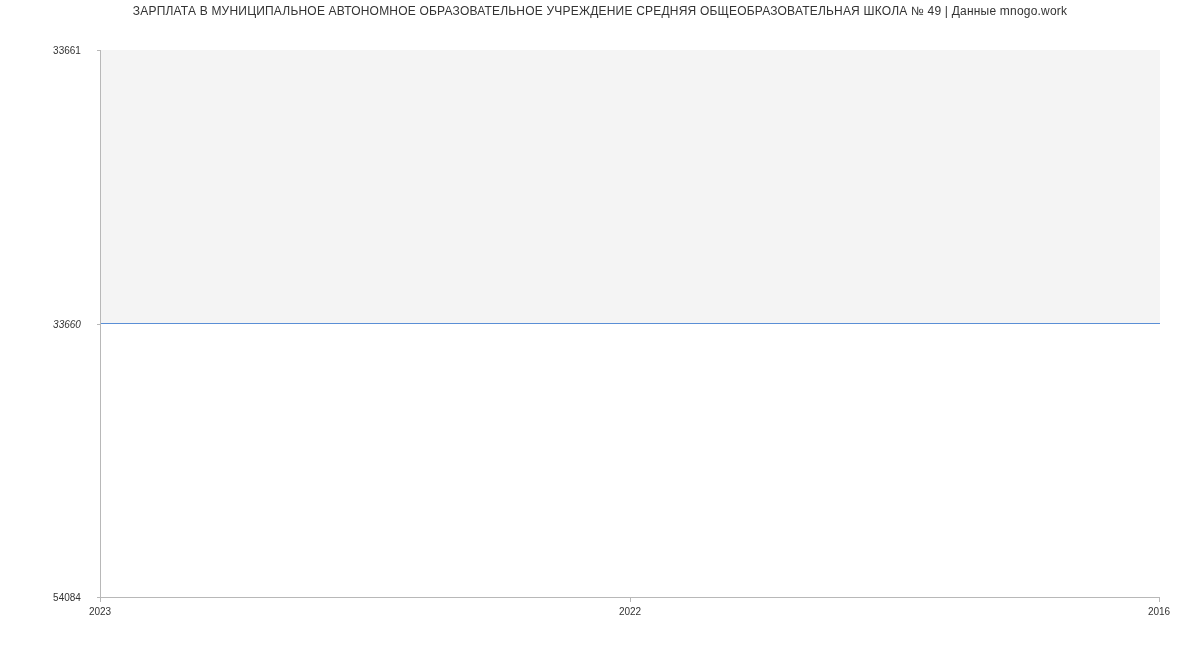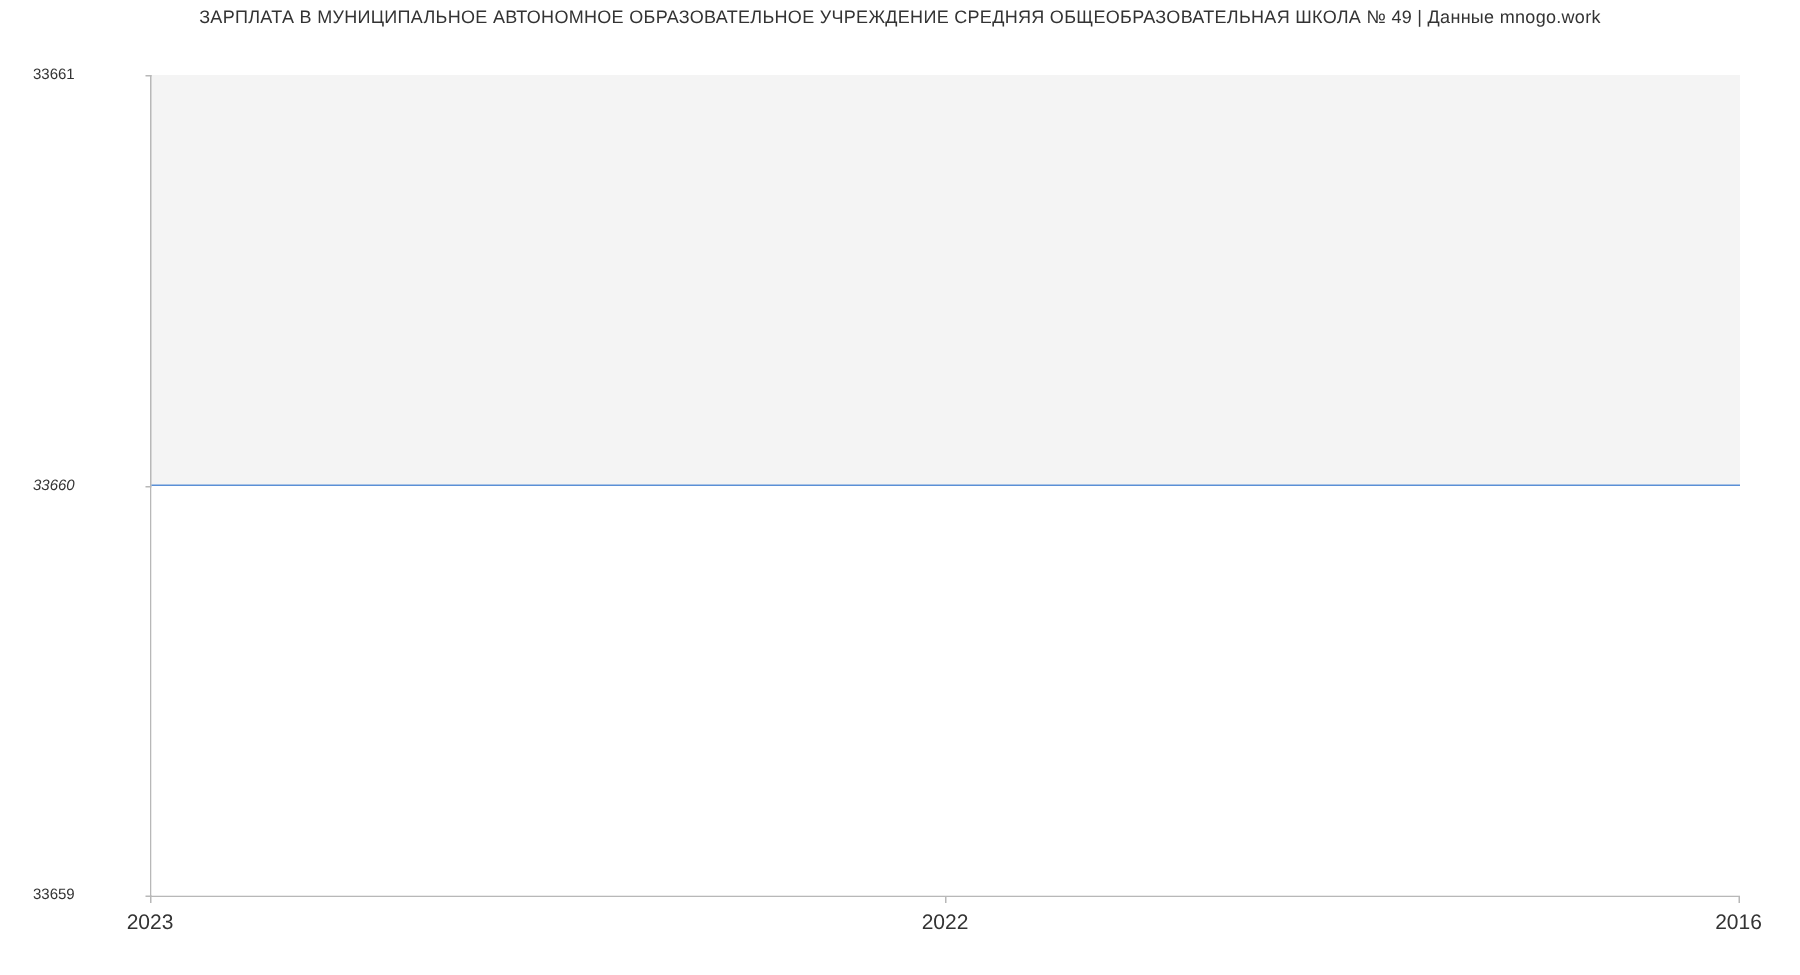--- a/index.html
+++ b/index.html
@@ -51,29 +51,29 @@
     position: absolute;
     top: 598px;
     width: 1px;
     height: 4px;
     background: #b8b8b8;
   }
   .y-label {
     position: absolute;
     right: 1088px; 
     width: 90px;
-    text-align: left;
+    text-align: center;
     font-size: 10px;
     color: #333;
     transform: translateY(-50%);
   }
   .x-label {
     position: absolute;
     top: 606px;
-    font-size: 14px;
+    font-size: 10px;
     color: #333;
     transform: translateX(-50%);
     text-align: center;
   }
   .data-line {
     position: absolute;
     height: 0;
     border-top: 1.5px solid #5a8fd6;
   }
   .white-lower {
@@ -94,21 +94,21 @@
 
     <div class="data-line" style="left:0; top:273px; width:1059px;"></div>
   </div>
 
   <div class="y-tick-line" style="top:50px;"></div>
   <div class="y-tick-line" style="top:324px;"></div>
   <div class="y-tick-line" style="top:597px;"></div>
 
   <div class="y-label" style="top:50px;">33661</div>
   <div class="y-label" style="top:324px;font-style:italic;">33660</div>
-  <div class="y-label" style="top:597px;">33659</div>
+  <div class="y-label" style="top:597px;">54084</div>
 
   <div class="x-tick-line" style="left:100px;"></div>
   <div class="x-tick-line" style="left:630px;"></div>
   <div class="x-tick-line" style="left:1159px;"></div>
 
   <div class="x-label" style="left:100px;">2023</div>
   <div class="x-label" style="left:630px;">2022</div>
   <div class="x-label" style="left:1159px;">2016</div>
 
 </div>

